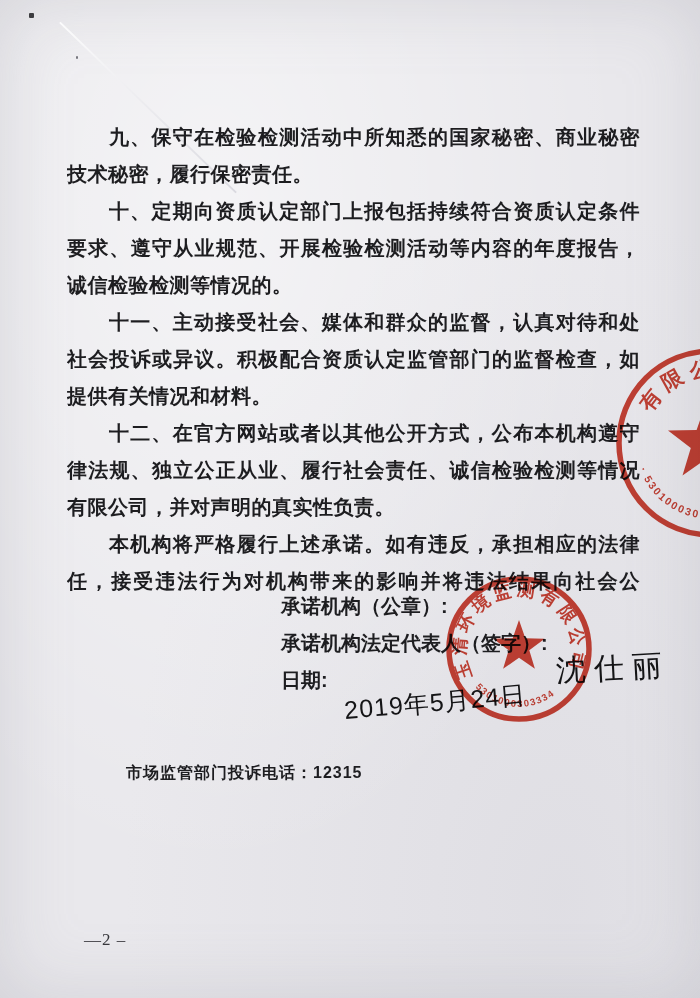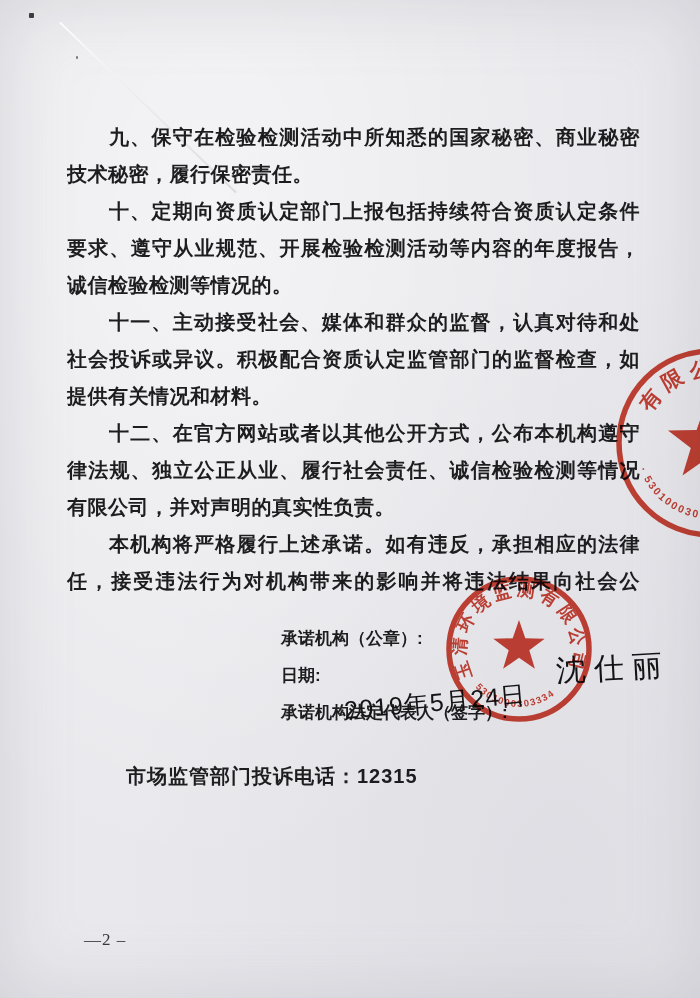--- a/index.html
+++ b/index.html
@@ -44,22 +44,22 @@
     height: 37px;
     line-height: 37px;
     overflow: hidden;
   }
   .line.indent { padding-left: 42px; }
   .line.fill { text-align: justify; text-align-last: justify; }
 
   
   .sign-block {
     position: absolute;
-    left: 281px; top: 620px;
-    font-size: 17px;
+    left: 281px; top: 588px;
+    font-size: 20px;
     font-weight: 600;
     line-height: 37px;
     white-space: nowrap;
   }
   .hand {
     font-weight: 500;
     color: #141416;
   }
   .hand-sign {
     position: absolute;
@@ -75,21 +75,21 @@
     font-size: 25px;
     letter-spacing: 1px;
     transform: rotate(-5deg);
     white-space: nowrap;
   }
 
   
   .hotline {
     position: absolute;
     left: 126px; top: 763px;
-    font-size: 20px;
+    font-size: 16px;
     font-weight: 600;
     letter-spacing: 1px;
   }
 
   
   .page-num {
     position: absolute;
     left: 84px; top: 930px;
     font-family: "Liberation Serif", serif;
     font-size: 17px;
@@ -128,22 +128,22 @@
     <div class="line">提供有关情况和材料。</div>
     <div class="line indent fill">十二、在官方网站或者以其他公开方式，公布本机构遵守法</div>
     <div class="line fill">律法规、独立公正从业、履行社会责任、诚信检验检测等情况的</div>
     <div class="line">有限公司，并对声明的真实性负责。</div>
     <div class="line indent fill">本机构将严格履行上述承诺。如有违反，承担相应的法律责</div>
     <div class="line fill">任，接受违法行为对机构带来的影响并将违法结果向社会公开。</div>
   </div>
 
   <div class="sign-block">
     <div>承诺机构（公章）:</div>
+    <div>承诺机构法定代表人（签字）:</div>
     <div>日期:</div>
-    <div>承诺机构法定代表人（签字）:</div>
   </div>
   <div class="hand hand-sign">沈仕丽</div>
   <div class="hand hand-date">2019年5月24日</div>
 
   <svg class="stamp stamp-main" width="150" height="150" viewBox="0 0 150 150">
     <circle cx="75" cy="75" r="70" fill="none" stroke="#cc3526" stroke-width="5.5"></circle>
     <polygon fill="#cc3526" points="75,46 81.3,64.3 100.7,64.7 85.3,76.3 90.9,94.8 75,83.8 59.1,94.8 64.7,76.3 49.3,64.7 68.7,64.3"></polygon>
     <path id="seal1-name-arc" d="M 30.1 104.2 A 53.5 53.5 0 1 1 119.9 104.2" fill="none"></path>
     <path id="seal1-num-arc" d="M 28.7 109.9 A 58 58 0 0 0 121.3 109.9" fill="none"></path>
     <text font-size="17.5" letter-spacing="4.5">

